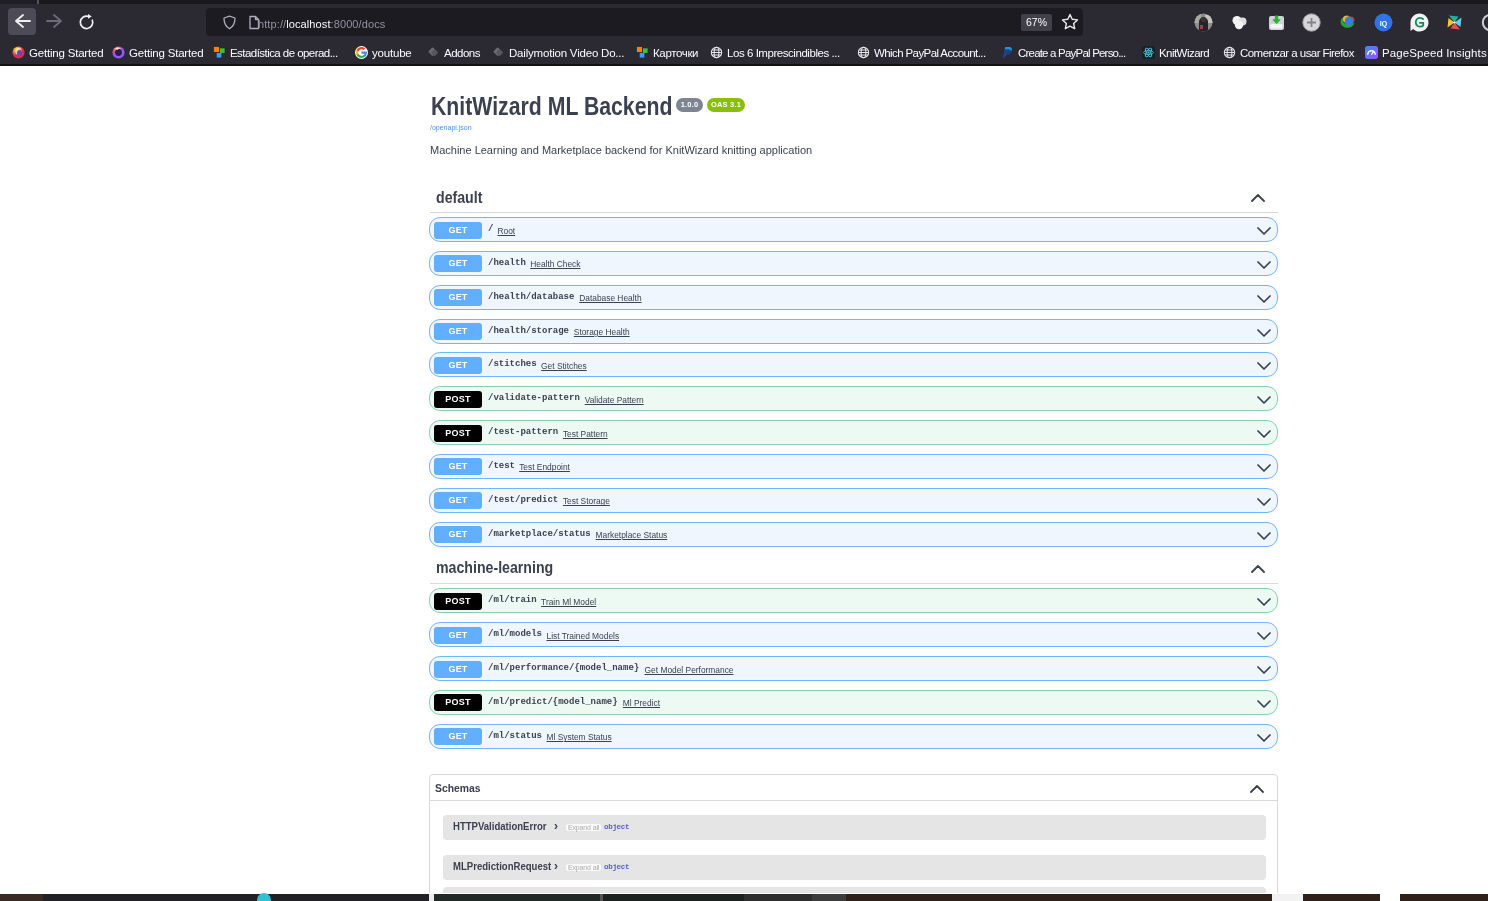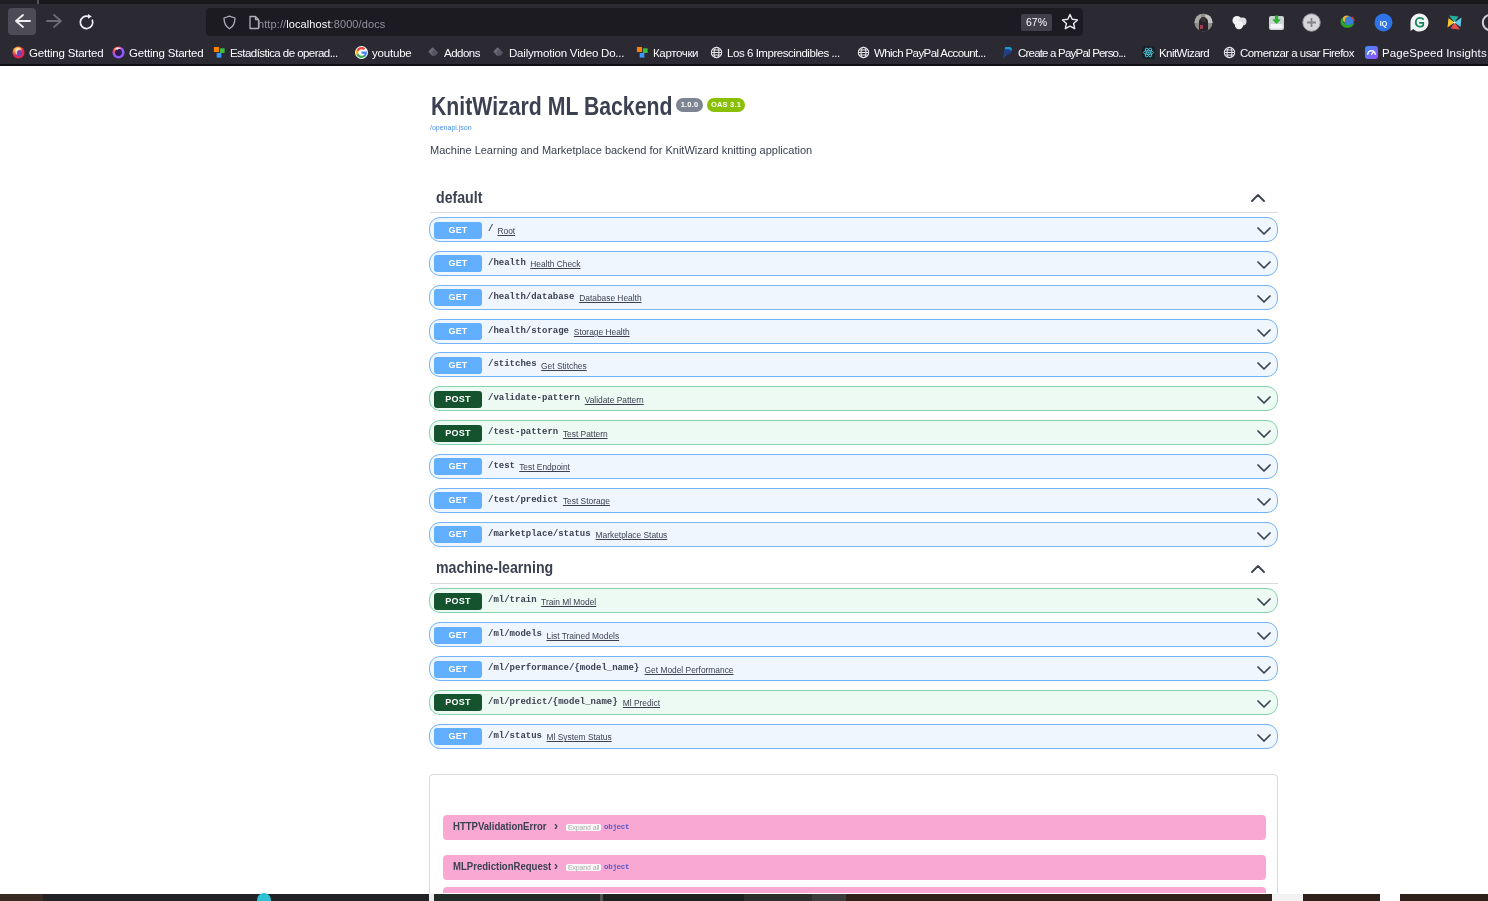--- a/index.html
+++ b/index.html
@@ -40,31 +40,31 @@
 
   .taghead { font-size:16px; font-weight:bold; color:#3b4151; left:436px; transform:scaleX(0.885); transform-origin:left top; }
   .tagline { left:430px; width:848px; height:1px; background:#d8d9dd; }
 
   .oprow { left:429px; width:849px; height:25px; border:1px solid; border-radius:11px; }
   .oprow.get { background:#eff6fe; border-color:#74b4f9; }
   .oprow.post { background:#edf9f3; border-color:#83d4ac; }
   .badge { position:absolute; left:4px; top:3.5px; width:48px; height:17px; border-radius:3px;
      color:#fff; font-weight:bold; font-size:9px; text-align:center; line-height:17px; letter-spacing:0.2px;}
   .get .badge { background:#61affe; }
-  .post .badge { background:#14532d; }
+  .post .badge { background:#000000; }
   .path { position:absolute; left:58px; top:6px; font-family:"Liberation Mono",monospace;
      font-weight:bold; font-size:9px; color:#3b4151; letter-spacing:0px; }
   .summ { position:absolute; top:7.5px; font-size:8.4px; color:#3b4151;text-decoration:underline; }
   .opchev { position:absolute; right:6px; top:9px; }
 
   
   #schemas { left:429px; top:708px; width:849px; height:300px; border:1px solid #d7d9dd; border-radius:4px; background:#fff;}
   #schemashead { position:absolute; left:0; top:0; width:100%; height:26px; border-bottom:1px solid #d7d9dd; }
   #schemashead span { position:absolute; left:5px; top:7.5px; font-size:10.4px; font-weight:bold; color:#3b4151; }
-  .modelrow { position:absolute; left:13px; width:823px; height:25px; background:#f9a8d4; border-radius:4px; }
+  .modelrow { position:absolute; left:13px; width:823px; height:25px; background:#e5e5e5; border-radius:4px; }
   .mname { position:absolute; left:10px; top:6px; font-size:10.4px; font-weight:bold; color:#3b4151; transform:scaleX(0.92); transform-origin:left top;}
   .marrow { position:absolute; top:4px; font-size:12px; font-weight:bold; color:#3b4151; }
   .mexpand { position:absolute; top:9px; font-size:7px; letter-spacing:-0.15px; color:#ababab; background:#fafafa; padding:0 2px; border-radius:2px;}
   .mobj { position:absolute; top:7.5px; font-family:"Liberation Mono",monospace; font-weight:bold;
       font-size:7.5px; letter-spacing:-0.3px; color:#5a5ac4; }
 
   
   .tseg { top:894px; height:7px; }
 </style>
 </head>
@@ -429,20 +429,26 @@
 </div>
 <div class="abs oprow get" style="top:657.6999999999999px">
   <div class="badge">GET</div>
   <div class="path">/ml/status</div>
   <div class="summ" style="left:116.5px">Ml System Status</div>
   <svg class="opchev" width="14" height="8" viewBox="0 0 14 8">
             <path d="M1 1 L7 7 L13 1" stroke="#3b4151" stroke-width="1.7" fill="none" stroke-linecap="round" stroke-linejoin="round"></path>
           </svg>
 </div>
 <div class="abs" id="schemas">
+  <div id="schemashead">
+            <span>Schemas</span>
+            <svg class="abs" style="left:820px;top:10px" width="14" height="8" viewBox="0 0 14 8">
+<path d="M1 7 L7 1 L13 7" stroke="#3b4151" stroke-width="1.8" fill="none" stroke-linecap="round" stroke-linejoin="round"></path>
+            </svg>
+          </div>
   <div class="modelrow" style="top:40px">
   <span class="mname">HTTPValidationError</span>
             <span class="marrow" style="left:111px">›</span>
   <span class="mexpand" style="left:123px">Expand all</span>
   <span class="mobj" style="left:161px">object</span>
 </div>
           <div class="modelrow" style="top:80px">
   <span class="mname">MLPredictionRequest</span>
             <span class="marrow" style="left:111px">›</span>
   <span class="mexpand" style="left:123px">Expand all</span>

